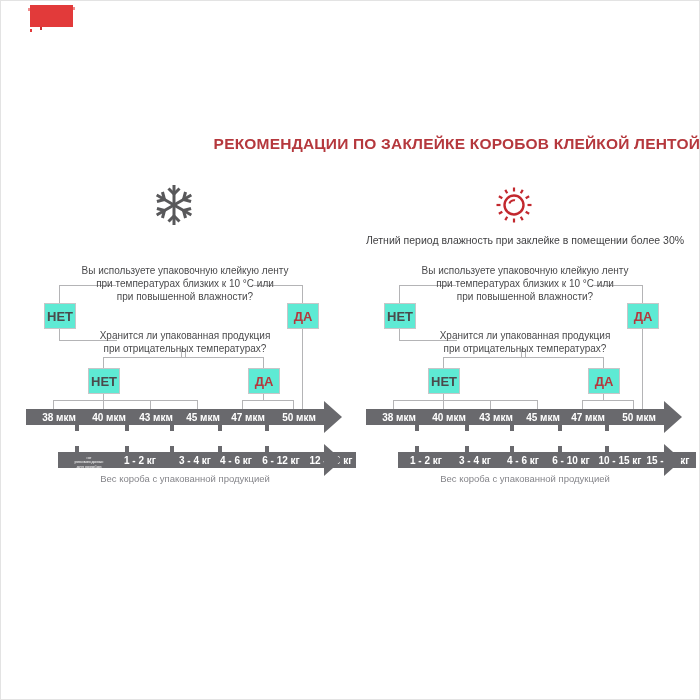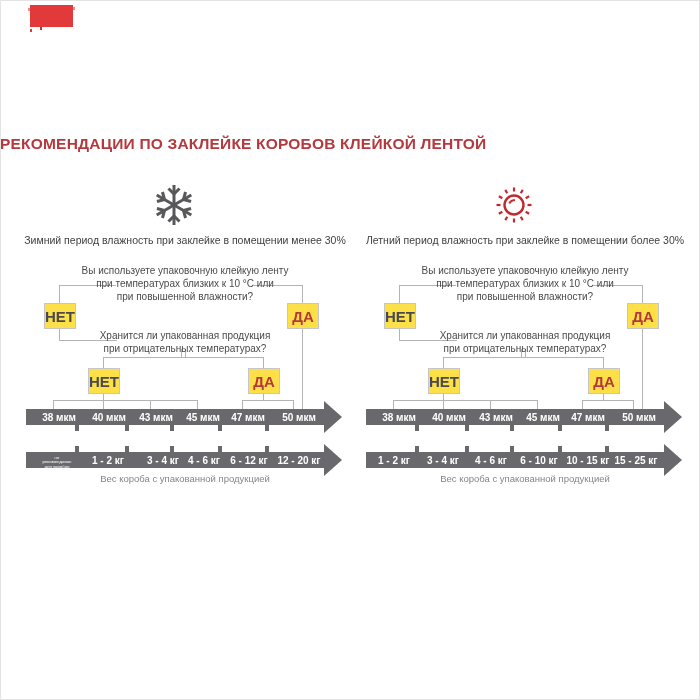--- a/index.html
+++ b/index.html
@@ -3,47 +3,47 @@
 <meta charset="utf-8">
 <style>
   html,body{margin:0;padding:0;background:#fff;}
   .canvas{position:relative;width:700px;height:700px;background:#fff;overflow:hidden;
           font-family:"Liberation Sans",sans-serif;box-shadow:inset 0 0 0 1px #e3e3e3;}
   
   .badge{position:absolute;left:30px;top:5px;width:43px;height:22px;background:#e23a3a;}
   .badge:after{content:"";position:absolute;left:-2px;top:3px;width:2px;height:3px;background:#f08a8a;
     box-shadow:45px -1px 0 #f08a8a,12px 19px 0 #c92f2f,30px -3px 0 #e23a3a,2px 21px 0 #e23a3a;}
   
-  .title{position:absolute;top:135px;left:0;width:100%;text-align:left;
+  .title{position:absolute;top:135px;left:0;width:100%;text-align:right;
          font-size:15.5px;font-weight:700;color:#b5383d;letter-spacing:.2px;}
   
   .col{position:absolute;top:180px;width:330px;height:312px;}
   .col.left{left:20px;} .col.right{left:360px;}
   .icon-wrap{position:absolute;top:2px;left:calc(50% - 11px);transform:translateX(-50%);width:46px;height:46px;}
   .period{position:absolute;top:54px;left:0;width:100%;text-align:center;
           font-size:10.5px;color:#3f3f41;}
   .flow{position:absolute;top:75px;left:0;width:330px;height:237px;}
   
   .ln{position:absolute;background:#b4b4b6;}
   .ln.h{height:1px;} .ln.v{width:1px;}
   
   .qtext{position:absolute;left:0;width:100%;text-align:center;font-size:10px;
          line-height:13px;color:#4a4a4c;}
   .qtext.q1{top:9px;} .qtext.q2{top:74px;}
   
-  .qbox{position:absolute;width:30px;height:24px;background:#fde047;border:1px solid #c6c6c8;
+  .qbox{position:absolute;width:30px;height:24px;background:#5eead4;border:1px solid #c6c6c8;
         display:flex;align-items:center;justify-content:center;
-        font-size:15px;font-weight:700;color:#4a4a4c;z-index:2;}
+        font-size:13px;font-weight:700;color:#4a4a4c;z-index:2;}
   .qbox.yes{color:#b5383d;}
   
   .abody{position:absolute;left:6px;width:298px;height:16px;background:#69696d;}
   .ahead{position:absolute;left:304px;width:0;height:0;border-top:16px solid transparent;
          border-bottom:16px solid transparent;border-left:18px solid #69696d;}
   .abody.top{top:154px;} .ahead.top{top:146px;}
-  .abody.bot{top:197px;} .ahead.bot{top:189px;}
+  .abody.bot{top:197px;margin-left:32px;} .ahead.bot{top:189px;}
   .al{position:absolute;top:50%;transform:translate(-50%,-50%);white-space:nowrap;
       color:#fff;font-size:10px;font-weight:700;}
   .tick{position:absolute;width:4px;height:6px;background:#69696d;}
   .tick.below{top:170px;} .tick.above{top:191px;}
   .note{position:absolute;left:8px;top:1px;width:46px;text-align:center;color:#fff;
         font-size:6px;line-height:6px;transform:scale(.72);transform-origin:center;}
   .caption{position:absolute;top:218px;left:0;width:100%;text-align:center;
            font-size:9.5px;color:#85858a;}
   
   .footer{position:absolute;top:513px;left:0;width:100%;text-align:center;
@@ -68,21 +68,20 @@
             <line x1="0" y1="-11" x2="5.5" y2="-16.5"></line>
           </g>
           <use href="#spokeW" transform="rotate(60)"></use>
           <use href="#spokeW" transform="rotate(120)"></use>
           <use href="#spokeW" transform="rotate(180)"></use>
           <use href="#spokeW" transform="rotate(240)"></use>
           <use href="#spokeW" transform="rotate(300)"></use>
         </g>
       </svg>
     </div>
-    <div class="period">Зимний период влажность при заклейке в помещении менее 30%</div>
 
     <div class="flow">
 
       <div class="ln h" style="left:39px;top:30px;width:57px"></div>
       <div class="ln v" style="left:39px;top:30px;height:18px"></div>
       <div class="ln h" style="left:234px;top:30px;width:48px"></div>
       <div class="ln v" style="left:282px;top:30px;height:18px"></div>
       <div class="ln v" style="left:282px;top:72px;height:82px"></div>
       <div class="ln v" style="left:39px;top:72px;height:14px"></div>
       <div class="ln h" style="left:39px;top:85px;width:58px"></div>

